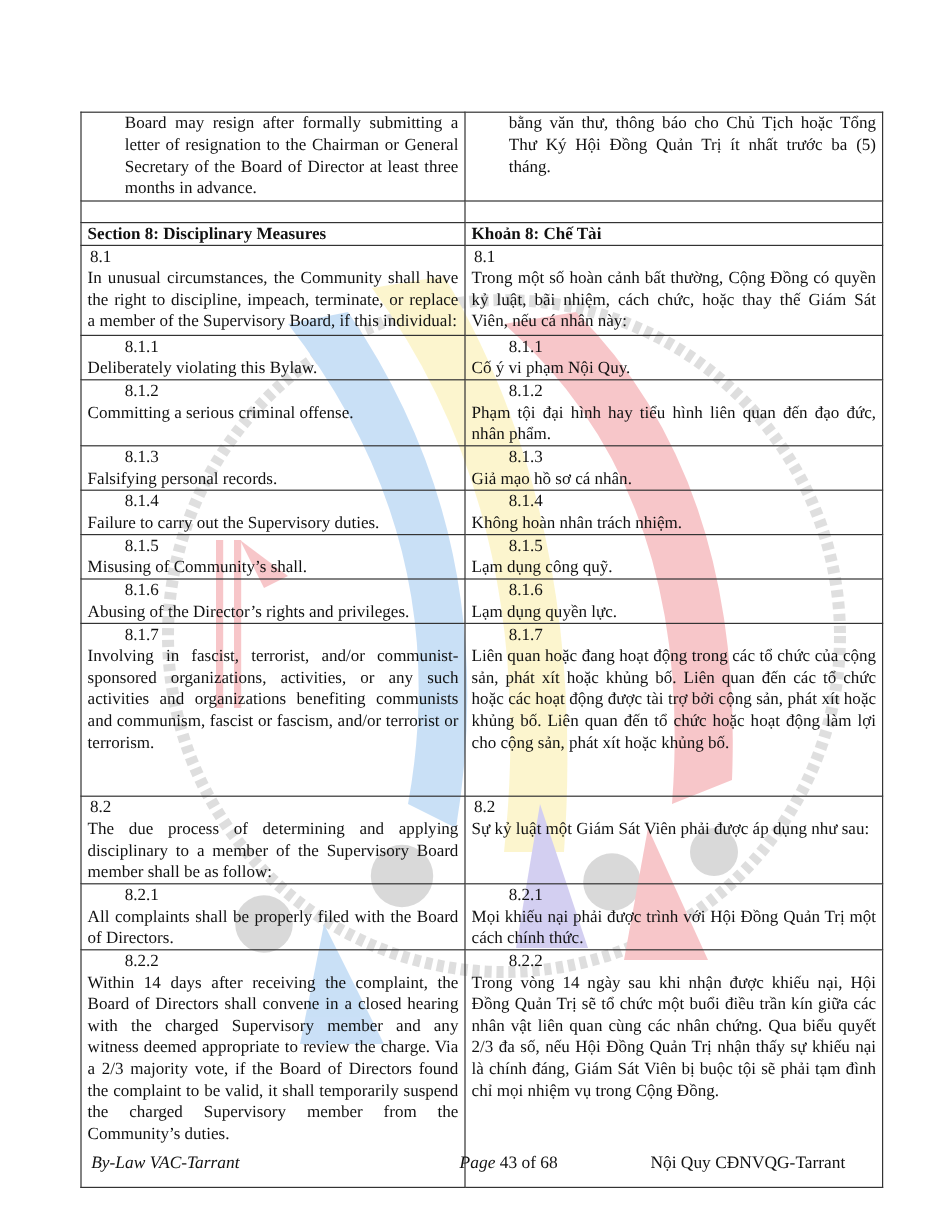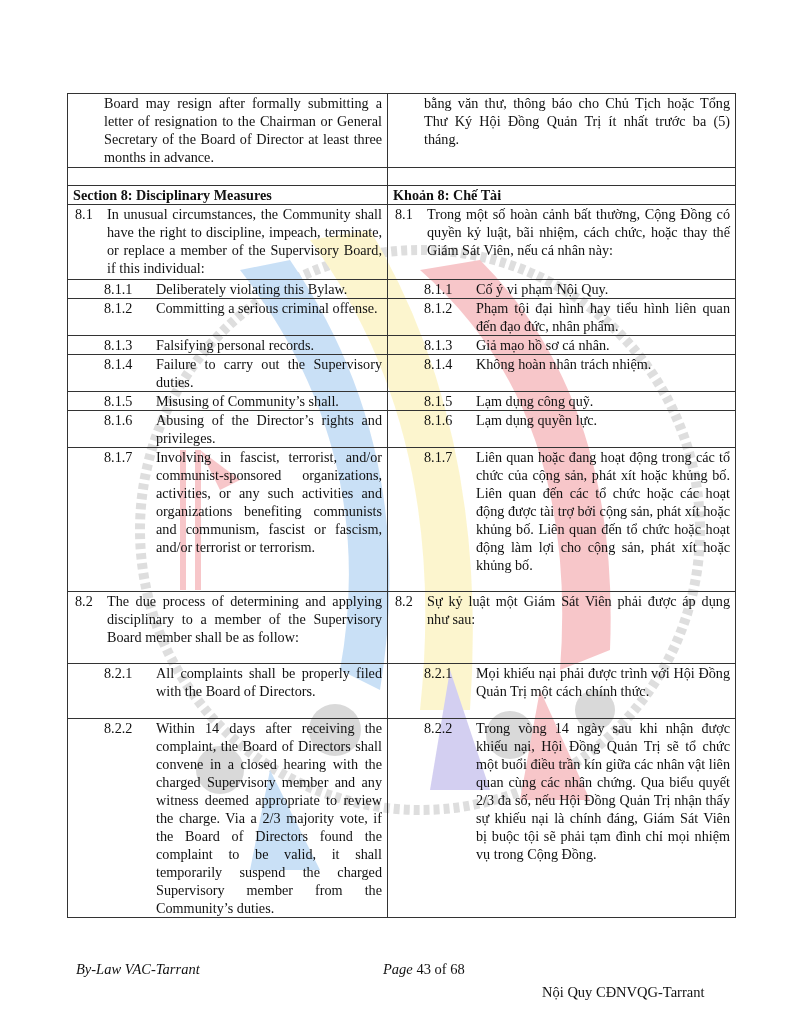--- a/index.html
+++ b/index.html
@@ -13,34 +13,34 @@
     border-collapse: collapse; table-layout: fixed; z-index: 1;
     font-size: 14.2px; line-height: 18px;
   }
   .doc-table td {
     border: 1px solid #333; vertical-align: top; padding: 0 5px 0 5px;
     text-align: justify; background: transparent;
   }
   .doc-table col.left { width: 320px; }
   .doc-table col.right { width: 348px; }
   .bold { font-weight: bold; }
-  .item { display: flex; }
+  .item { display: flex; flex-direction: column; }
   .num1 { width: 32px; flex: none; padding-left: 2px; }
   .num2 { width: 52px; flex: none; padding-left: 31px; }
   .num2r { width: 52px; flex: none; padding-left: 31px; }
   .txt { flex: 1; text-align: justify; }
   .indent-only { padding-left: 31px; }
   .footer {
     position: absolute; top: 961px; left: 76px; width: 640px; font-size: 14.5px; z-index: 1;
   }
   .footer span { position: absolute; white-space: nowrap; }
   .f-left { left: 0; font-style: italic; }
   .f-mid { left: 275px; margin-left: 32px; }
   .f-mid i { font-style: italic; }
-  .f-right { left: 466px; margin-top: 23px; }
+  .f-right { left: 466px; }
 </style>
 </head>
 <body>
 
 <svg class="watermark" viewBox="0 0 600 800" xmlns="http://www.w3.org/2000/svg">
   <g opacity="0.32">
     <circle cx="300" cy="380" r="280" fill="none" stroke="#9a9a9a" stroke-width="10" stroke-dasharray="6 4"></circle>
     <path d="M120 120 Q260 300 220 520 L260 540 Q300 300 170 110 Z" fill="#5aa0e6"></path>
     <path d="M190 90 Q330 280 300 560 L350 560 Q370 280 250 80 Z" fill="#f7e36a"></path>
     <path d="M300 120 Q460 260 440 520 L490 500 Q500 250 360 110 Z" fill="#e8505b"></path>

